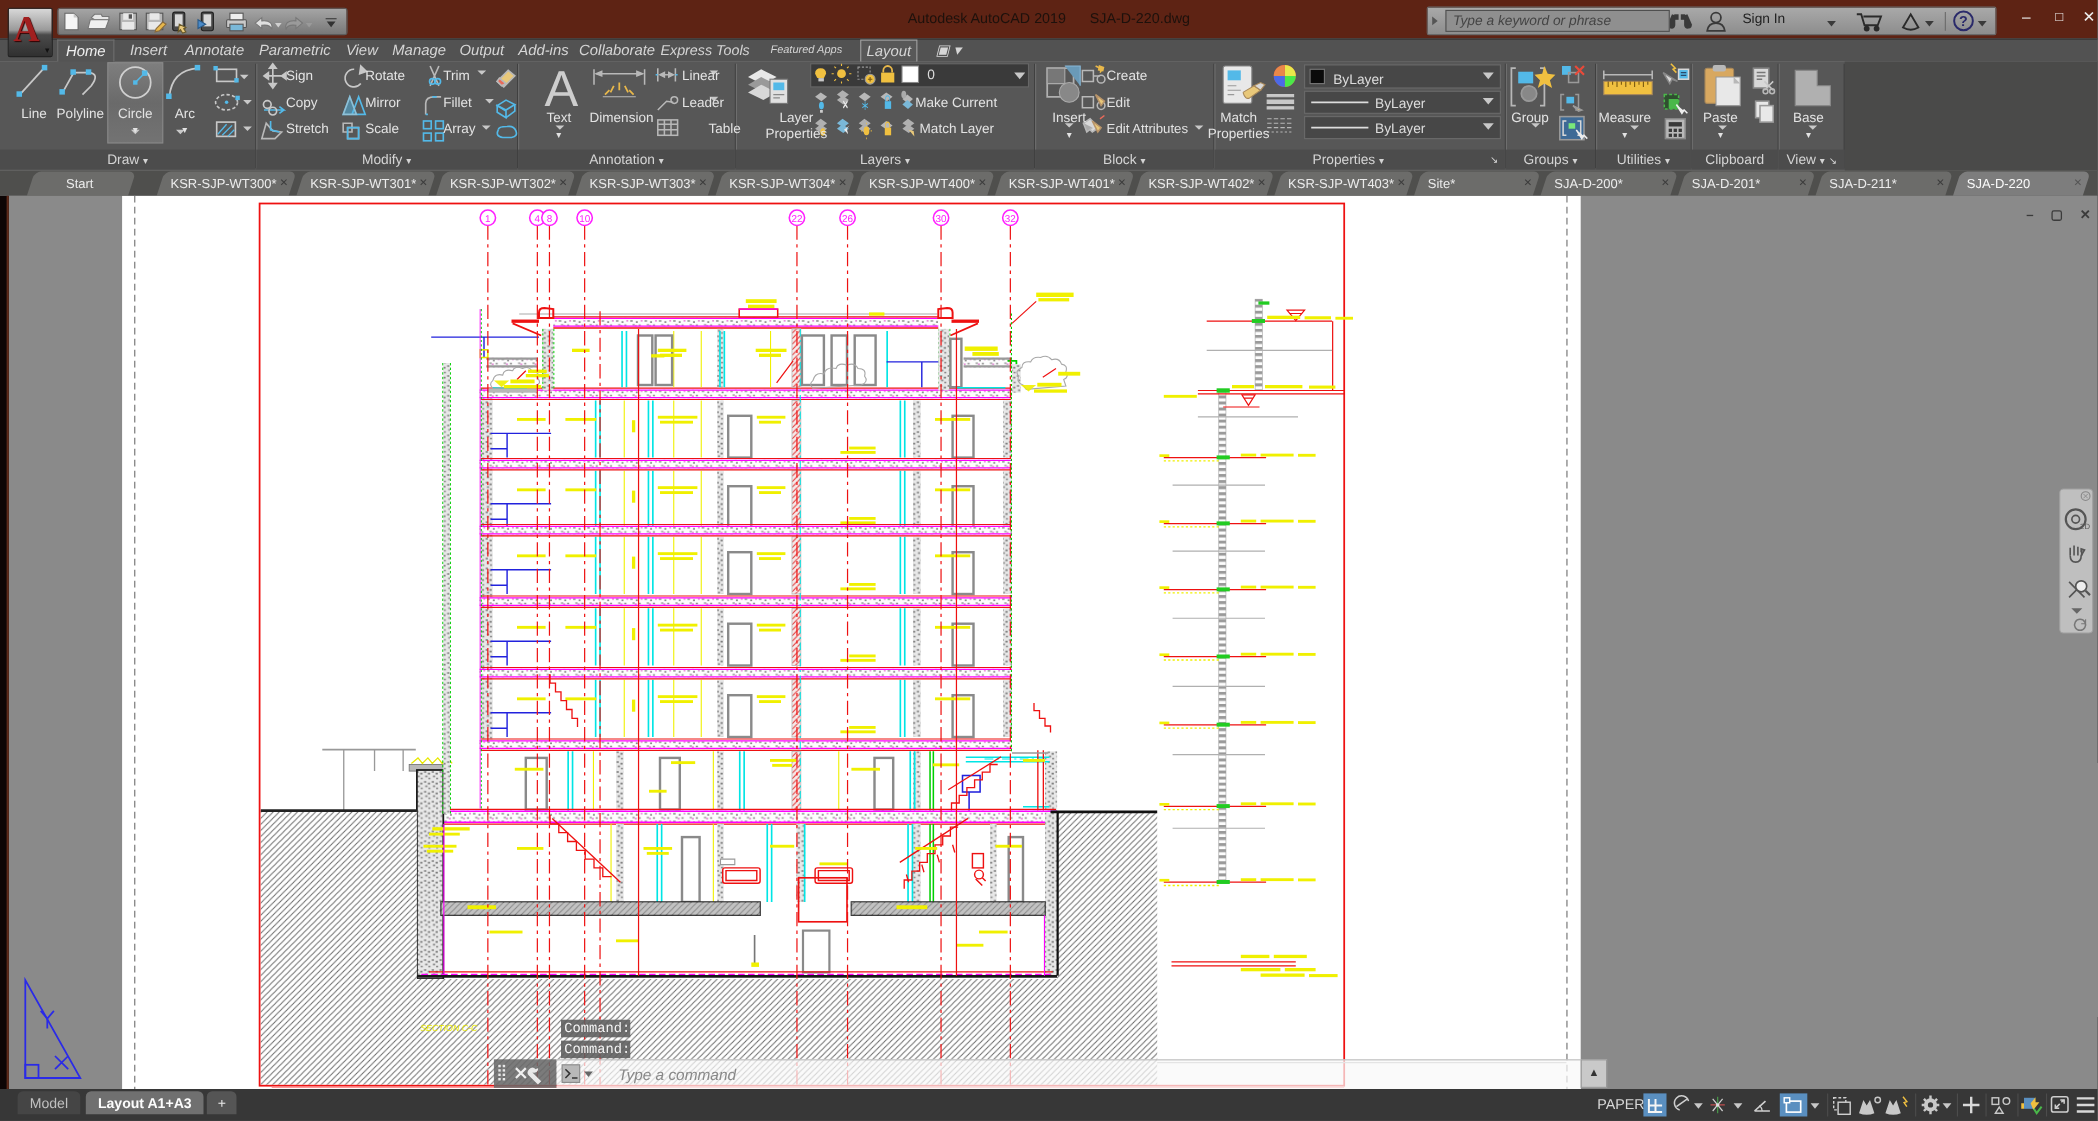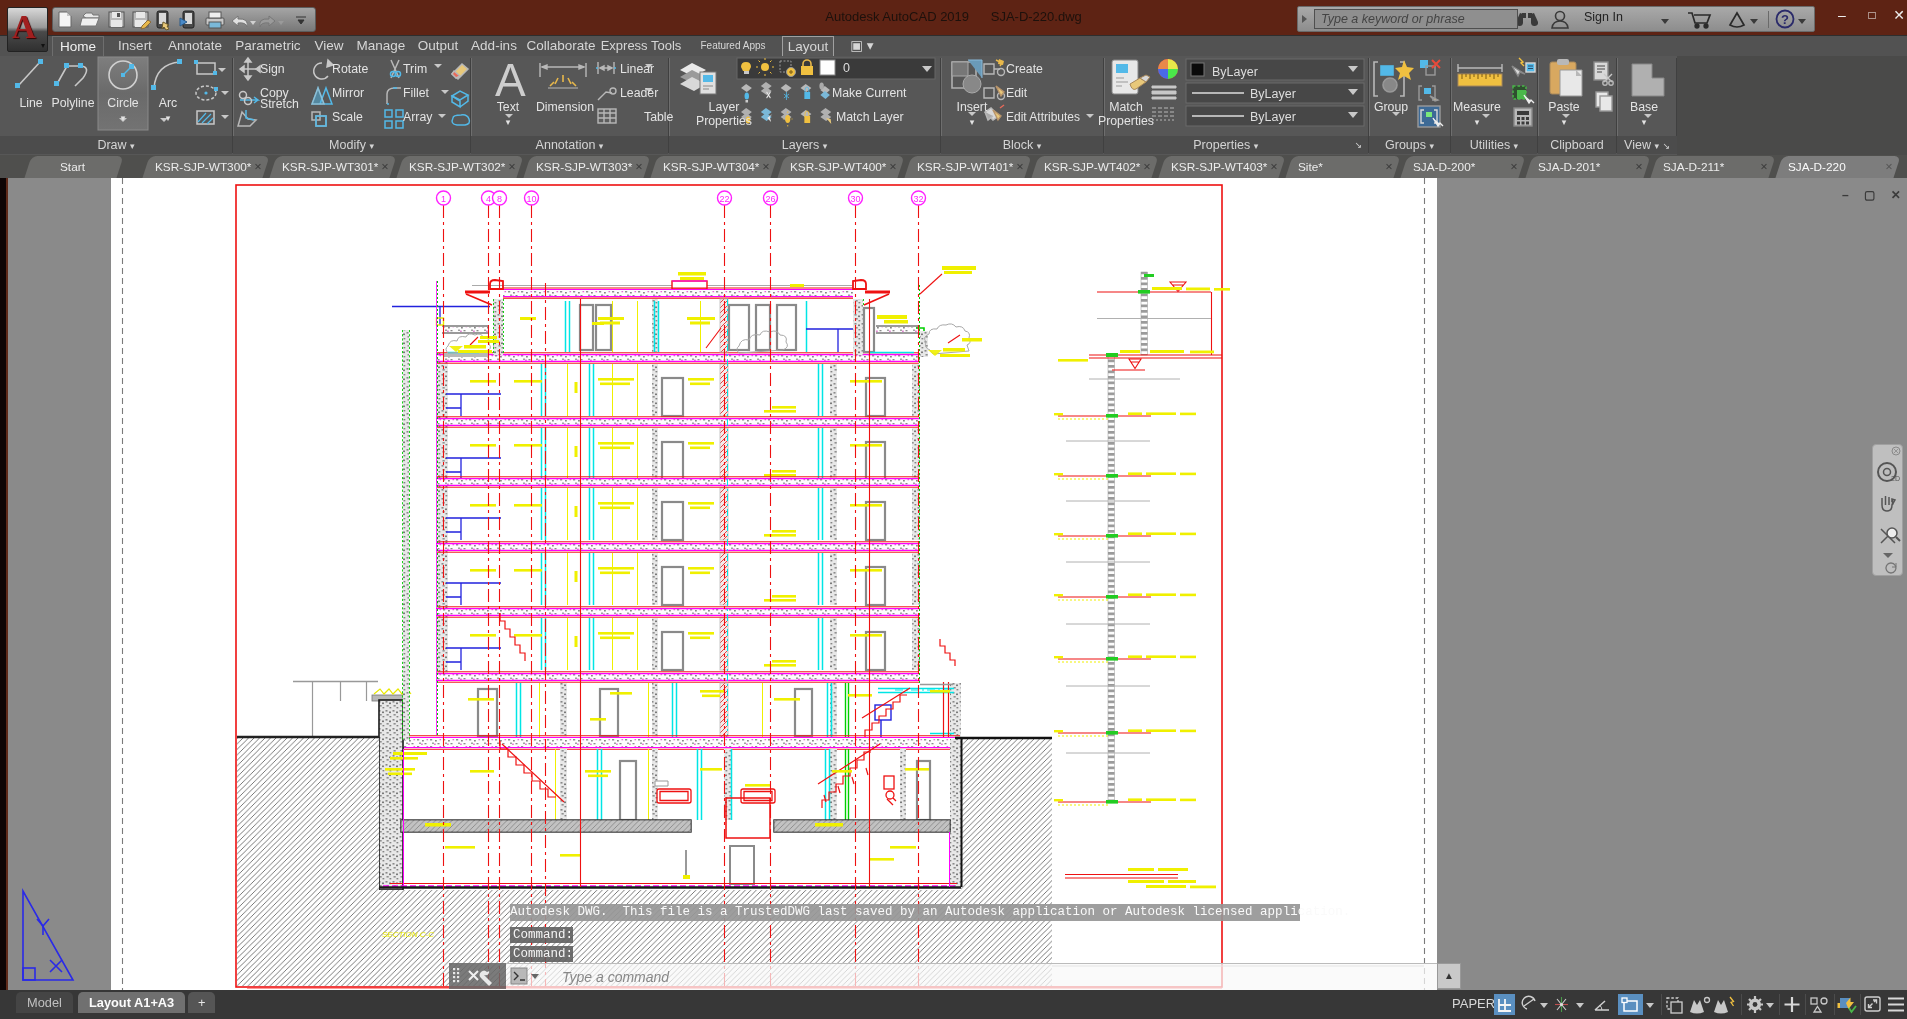--- a/index.html
+++ b/index.html
@@ -9,21 +9,21 @@
 #appbtn{position:absolute;left:7px;top:7px;width:39px;height:43px;background:linear-gradient(#d8d8d8 0%,#9a9a9a 45%,#4a4a4a 55%,#303030 100%);border:1px solid #222;border-radius:2px;z-index:60;}
 #appbtn .A{position:absolute;left:4px;top:1px;font-size:33px;font-weight:bold;color:#a11f1f;text-shadow:1px 1px 1px #300;font-family:"Liberation Serif",serif;}
 #appbtn .dn{position:absolute;right:2px;bottom:1px;color:#111;font-size:8px;}
 #qat{position:absolute;left:52px;top:7px;width:262px;height:23px;background:linear-gradient(#a5a5a5,#787878);border-radius:3px;border:1px solid #5c5c5c;}
 #ttl{position:absolute;left:0;top:0;width:100%;text-align:center;font-size:13px;color:#1d110c;line-height:33px;}
 #srch{position:absolute;left:1297px;top:6px;width:516px;height:24px;background:linear-gradient(#a9a9a9,#8d8d8d);border-radius:2px;border:1px solid #6a6a6a;}
 #sinput{position:absolute;left:16px;top:2px;width:196px;height:18px;background:#8f8f8f;border:1px solid #4f4f4f;color:#444;font-style:italic;font-size:12.5px;padding-left:6px;line-height:18px;}
 .winbtn{position:absolute;top:0;width:30px;height:32px;color:#eee;text-align:center;font-size:14px;line-height:30px;}
 
 #rt{position:absolute;left:0;top:35px;width:1907px;height:21px;background:#525252;border-top:1px solid #2e2e2e;box-sizing:border-box;}
-.rtab{position:absolute;top:0;height:21px;line-height:20px;color:#d6d6d6;font-size:13.5px;text-align:center;}
+.rtab{position:absolute;top:0;height:21px;line-height:20px;color:#d6d6d6;font-size:13.5px;text-align:center;font-style:italic;}
 .rtab.act{background:#545454;border:1px solid #6e6e6e;border-bottom:none;box-sizing:border-box;color:#f0f0f0;}
 .rtab.sel{border:1px solid #a0a0a0;box-sizing:border-box;background:#585858;}
 
 #rb{position:absolute;left:0;top:56px;width:1907px;height:99px;background:#575757;}
 #rbdark{position:absolute;left:1677px;top:0;width:230px;height:99px;background:#4a4a49;}
 .plabel{position:absolute;bottom:1px;height:18px;line-height:18px;font-size:12.5px;color:#d4d4d4;text-align:center;background:#4c4c4c;}
 .plabel .da{font-size:9px;}
 .rlbl{position:absolute;font-size:12.3px;color:#e3e3e3;}
 
 #ft{position:absolute;left:0;top:155px;width:1907px;height:23px;background:#4f4f4d;}
@@ -463,21 +463,21 @@
   <div class="rlbl" style="left:14px;top:40px;width:34px;text-align:center;">Line</div>
   <div class="rlbl" style="left:46px;top:40px;width:54px;text-align:center;">Polyline</div>
   <div class="rlbl" style="left:98px;top:40px;width:50px;text-align:center;">Circle<br><span style="font-size:9px;">▾</span></div>
   <div class="rlbl" style="left:146px;top:40px;width:44px;text-align:center;">Arc<br><span style="font-size:9px;">▾</span></div>
   <div class="rlbl" style="left:260px;top:6px;">Sign</div>
   <div class="rlbl" style="left:332px;top:6px;">Rotate</div>
   <div class="rlbl" style="left:403px;top:6px;">Trim</div>
   <div class="rlbl" style="left:260px;top:30px;">Copy</div>
   <div class="rlbl" style="left:332px;top:30px;">Mirror</div>
   <div class="rlbl" style="left:403px;top:30px;">Fillet</div>
-  <div class="rlbl" style="left:260px;top:41px;">Stretch</div>
+  <div class="rlbl" style="left:260px;top:54px;">Stretch</div>
   <div class="rlbl" style="left:332px;top:54px;">Scale</div>
   <div class="rlbl" style="left:403px;top:54px;">Array</div>
   <div class="rlbl" style="left:488px;top:44px;width:40px;text-align:center;">Text<br><span style="font-size:9px;">▾</span></div>
   <div class="rlbl" style="left:530px;top:44px;width:70px;text-align:center;">Dimension</div>
   <div class="rlbl" style="left:620px;top:6px;">Linear</div>
   <div class="rlbl" style="left:620px;top:30px;">Leader</div>
   <div class="rlbl" style="left:620px;top:54px;margin-left:24px;">Table</div>
   <div class="rlbl" style="left:692px;top:44px;width:64px;text-align:center;">Layer<br>Properties</div>
   <div class="rlbl" style="left:832px;top:30px;">Make Current</div>
   <div class="rlbl" style="left:836px;top:54px;">Match Layer</div>
@@ -1025,21 +1025,20 @@
     <text x="382" y="759" font-size="8" fill="#e8e800" font-family="Liberation Sans" font-style="italic">SECTION C-C</text>
 
     <g fill="none" stroke="#2a2ae8" stroke-width="1.6">
       <path d="M23 713V802H73Z"></path>
       <rect x="23" y="790" width="12" height="12"></rect>
       <path d="M37 741l6 7m6-7l-6 7m0 0v9"></path>
       <path d="M50 782l12 12m0-12l-12 12"></path>
     </g>
   </g>
       </svg>
-  <div id="dwgmsg" class="mono">Autodesk DWG.  This file is a TrustedDWG last saved by an Autodesk application or Autodesk licensed application.</div>
   <div class="cmdbox mono" style="top:749px;">Command:</div>
   <div class="cmdbox mono" style="top:768px;">Command:</div>
   <div id="cmdbar">
     <div id="cmdgrip"></div>
     <div id="cmdinput"><span style="margin-left:56px;text-align:center;">Type a command</span></div>
     <div id="cmdup">▲</div>
     <svg class="abs" style="left:0;top:0" width="120" height="26" xmlns="http://www.w3.org/2000/svg">
       <g fill="#e8e8e8">
             <rect x="4" y="5" width="2.2" height="2.2"></rect>
             <rect x="8" y="5" width="2.2" height="2.2"></rect>

